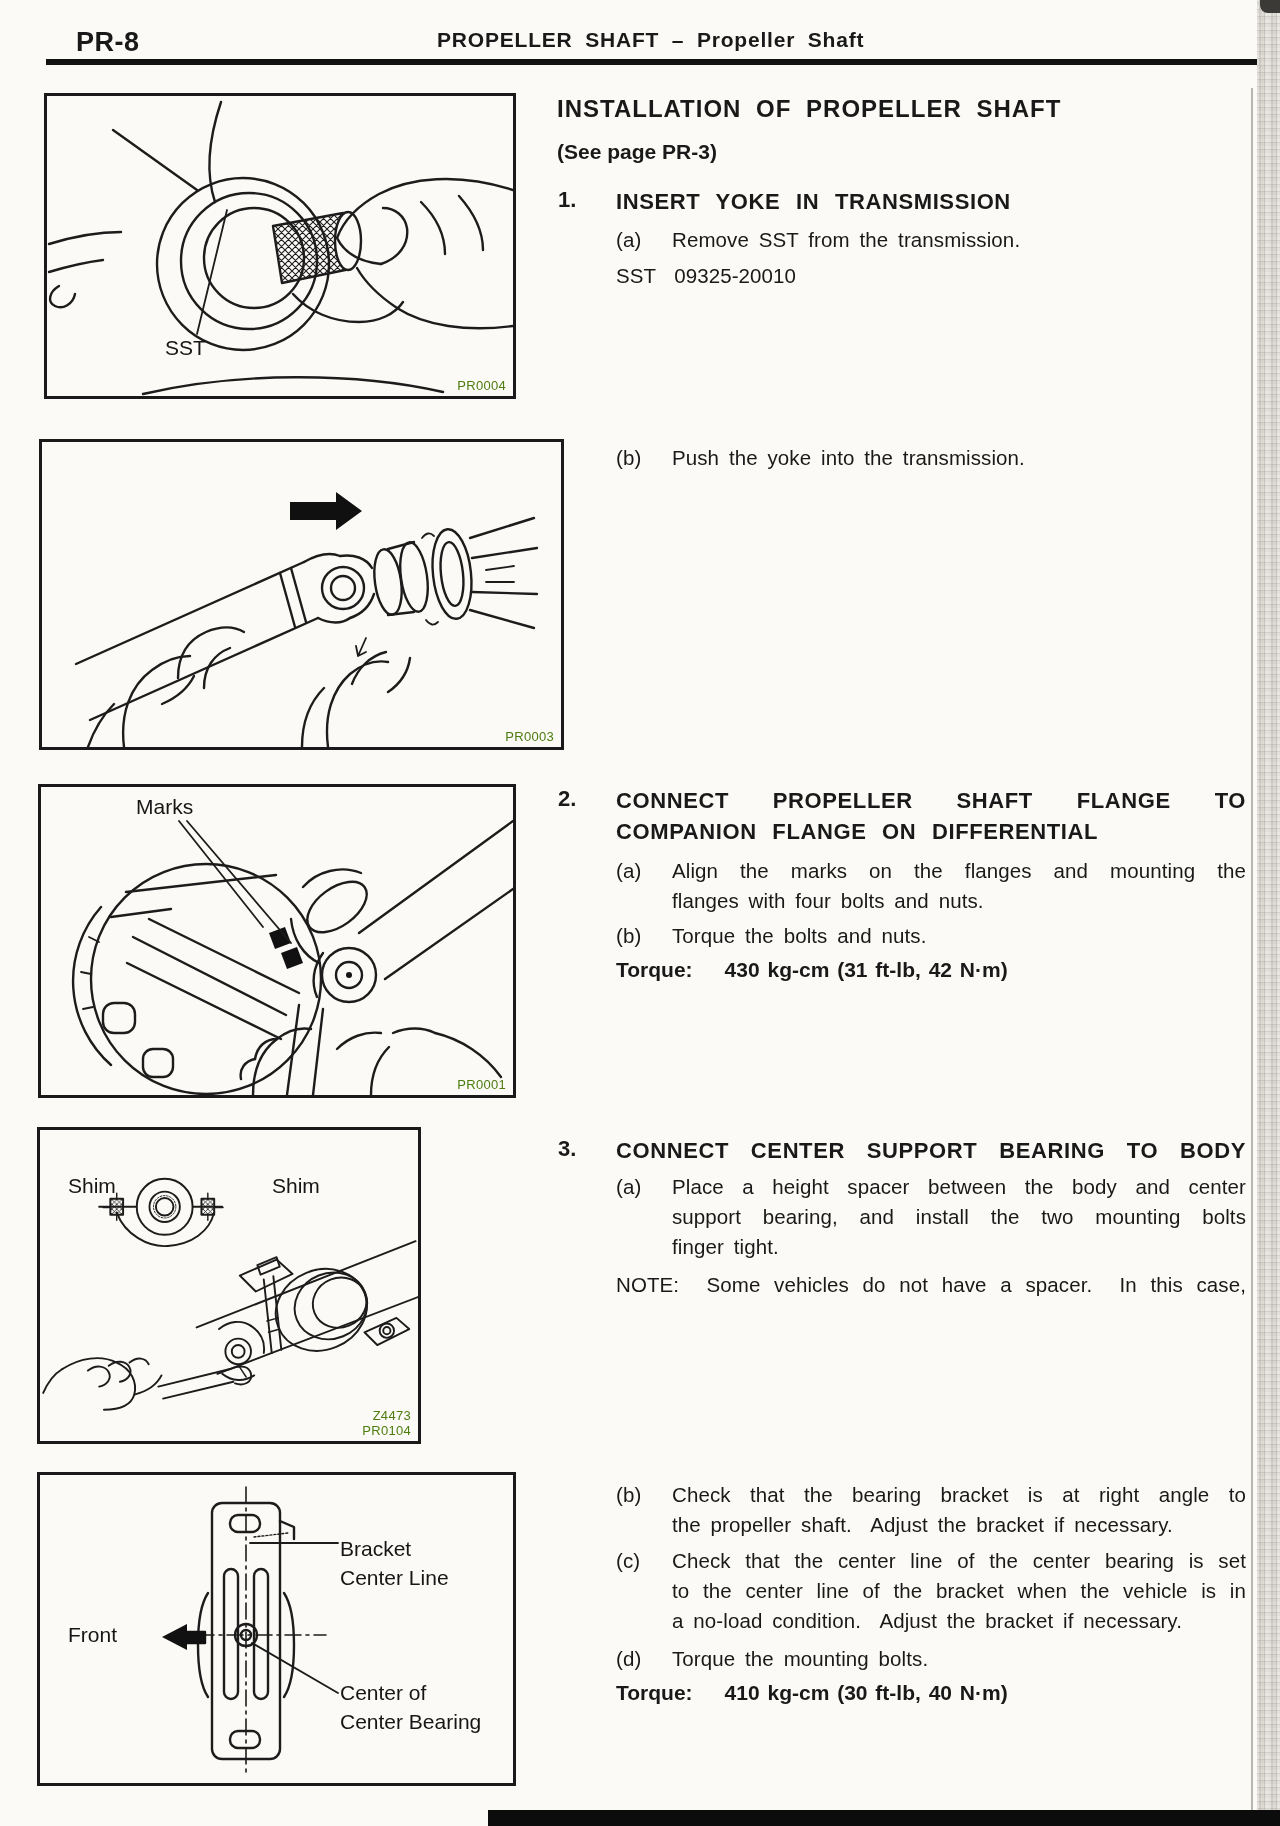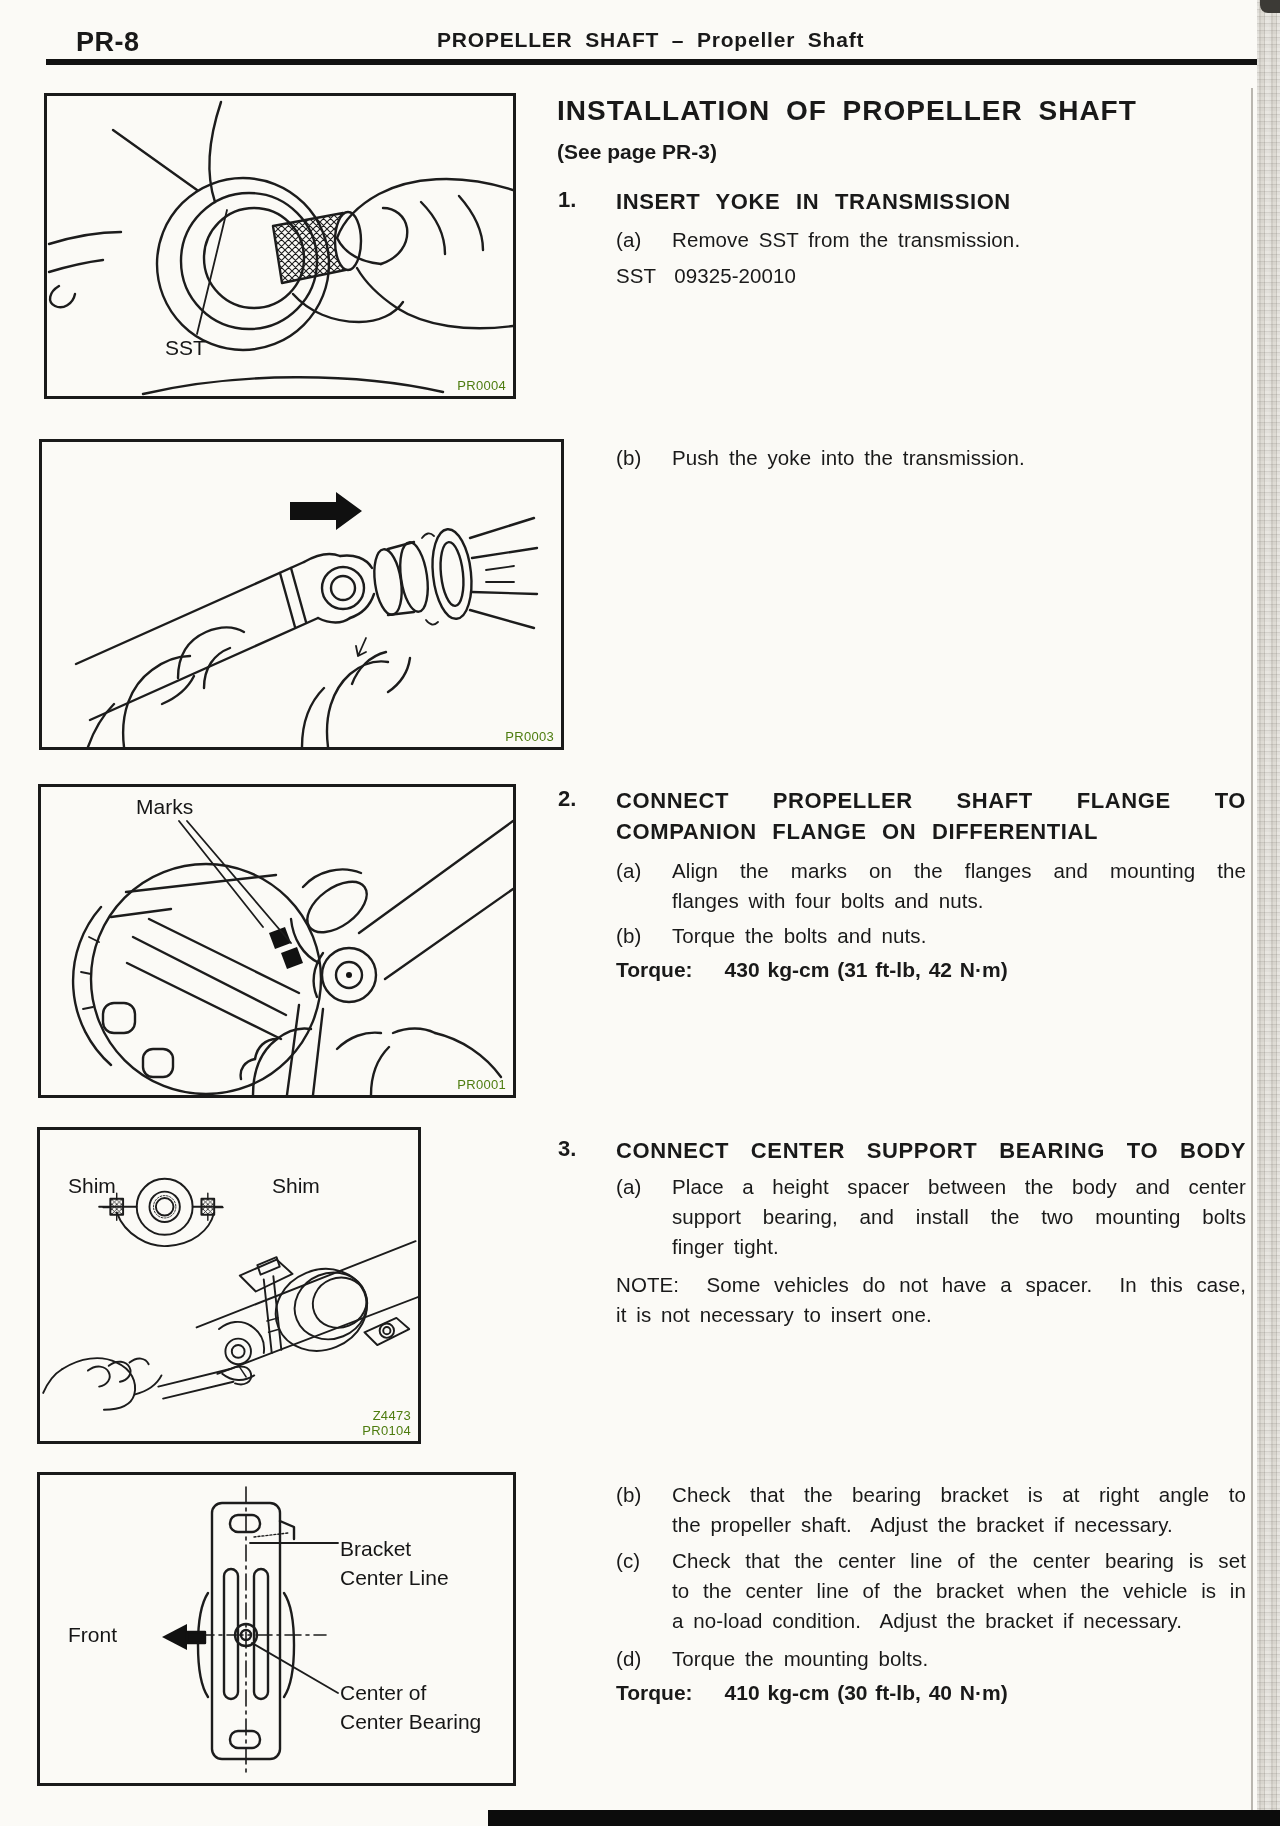--- a/index.html
+++ b/index.html
@@ -24,21 +24,21 @@
     stroke:#1c1c1c; stroke-width:2.4; fill:none; stroke-linecap:round; stroke-linejoin:round;
   }
   
   .num   { font-size:22px; font-weight:bold; }
   .shead { font-size:22px; font-weight:bold; letter-spacing:.6px; word-spacing:9px; line-height:30.5px; }
   .btxt  { font-size:20.5px; letter-spacing:.1px; word-spacing:4px; line-height:30px; }
   .torq  { font-size:21px; font-weight:bold; word-spacing:2px;text-align:right; }
   .torqrow { display:flex; gap:32px; }
   .ln { text-align:left; }
   .ln-just { text-align:justify; text-align-last:justify; }
-  h1.title { font-size:28px; font-weight:bold; letter-spacing:1px; word-spacing:7px; white-space:nowrap; }
+  h1.title { font-size:24px; font-weight:bold; letter-spacing:1px; word-spacing:7px; white-space:nowrap; }
   .seepage { font-size:21px; font-weight:bold; }
   
   .edge-line { left:1251px; top:88px; width:2px; height:1738px; background:#b9b6af; }
   .edge-band { left:1257px; top:0; width:23px; height:1826px;
     background:
       repeating-linear-gradient(0deg, rgba(110,105,98,.10) 0 3px, rgba(110,105,98,.22) 3px 4px, rgba(110,105,98,.05) 4px 7px),
       repeating-linear-gradient(90deg, #eceae5 0 2px, #d6d3cc 2px 4px, #e4e1da 4px 7px, #cfccc5 7px 8px, #efede8 8px 12px);
   }
   .corner-tr { left:1260px; top:0; width:20px; height:13px; background:#3c3a36; border-radius:0 0 0 8px; }
   .bottom-bar { left:488px; top:1810px; width:792px; height:16px; background:#0c0c0c; }
@@ -289,21 +289,20 @@
 
     <span class="abs btxt" style="left:616px;top:1172px">(a)</span>
     <div class="abs btxt just" style="left:672px;top:1172px;width:574px">
         <div class="ln ln-just">Place a height spacer between the body and center</div>
         <div class="ln ln-just">support bearing, and install the two mounting bolts</div>
         <div class="ln">finger tight.</div>
       </div>
 
     <div class="abs btxt just" style="left:616px;top:1270px;width:630px">
         <div class="ln ln-just">NOTE:&nbsp; Some vehicles do not have a spacer.&nbsp; In this case,</div>
-        <div class="ln">it is not necessary to insert one.</div>
       </div>
 
     <span class="abs btxt" style="left:616px;top:1480px">(b)</span>
     <div class="abs btxt just" style="left:672px;top:1480px;width:574px">
         <div class="ln ln-just">Check that the bearing bracket is at right angle to</div>
         <div class="ln">the propeller shaft.&nbsp; Adjust the bracket if necessary.</div>
       </div>
 
     <span class="abs btxt" style="left:616px;top:1546px">(c)</span>
     <div class="abs btxt just" style="left:672px;top:1546px;width:574px">

